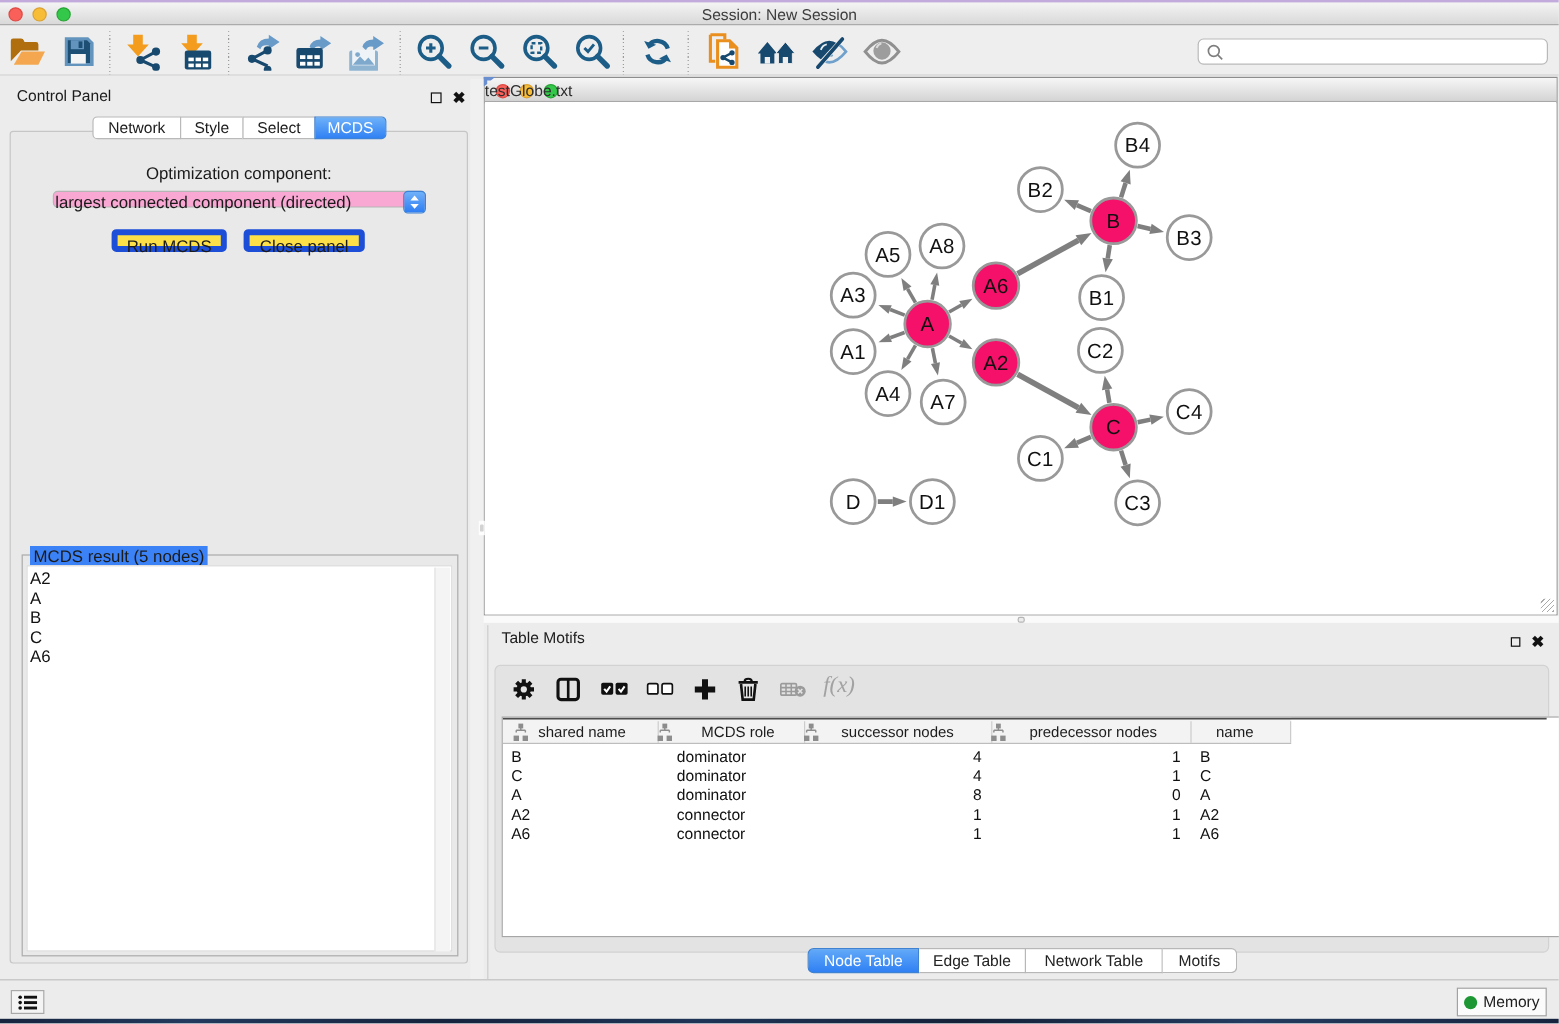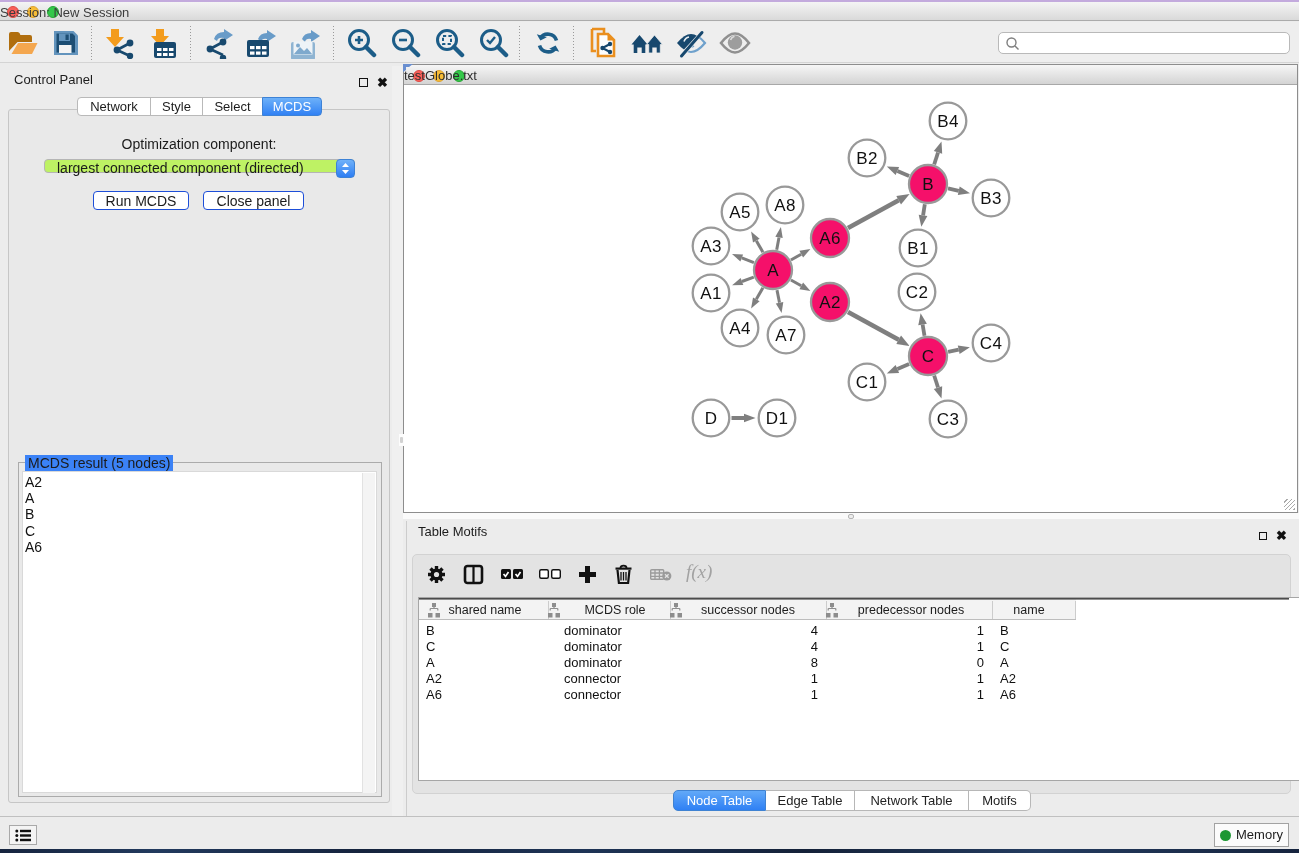--- a/index.html
+++ b/index.html
@@ -5,21 +5,21 @@
 html,body{width:1299px;height:853px;overflow:hidden}
 body{font-family:"Liberation Sans",sans-serif;background:#ececec;position:relative}
 
 #titlebar{position:absolute;left:0;top:0;width:1299px;height:21px;
  background:linear-gradient(#f7f7f7,#d9d9d9);border-bottom:1px solid #ababab;}
 #topline{position:absolute;left:0;top:0;width:1299px;height:2px;background:#c3aadd}
 .tl{position:absolute;width:12px;height:12px;border-radius:50%;top:7px}
 .tl.r{background:#f9605a;border:1px solid #dd4b45}
 .tl.y{background:#f8bd36;border:1px solid #dba235}
 .tl.g{background:#34c84a;border:1px solid #28a436}
-#titletext{position:absolute;top:5px;left:0;width:1299px;text-align:left;
+#titletext{position:absolute;top:5px;left:0;width:1299px;text-align:center;
  font-size:13px;color:#3c3c3c}
 
 #toolbar{position:absolute;left:0;top:22px;width:1299px;height:41px;background:#eeeeee;
  border-bottom:1px solid #d4d4d4}
 .tbi{position:absolute;top:5px;width:32px;height:32px}
 .tbdiv{position:absolute;top:4px;width:1px;height:36px;
  background-image:repeating-linear-gradient(#9a9a9a 0 1px,transparent 1px 3px)}
 #searchbox{position:absolute;left:998px;top:10px;width:292px;height:22px;background:#fff;
  border:1px solid #b9b9b9;border-radius:5px}
 
@@ -28,25 +28,25 @@
 .winbtns{position:absolute;top:7px}
 .fbtn{display:inline-block;width:9px;height:9px;border:1.5px solid #111;margin-right:9px}
 .xbtn{display:inline-block;font-size:13px;font-weight:bold;color:#111;line-height:9px}
 
 .tab{position:absolute;top:31px;height:19px;z-index:3;background:#fff;border:1px solid #b9b9b9;
  font-size:13px;color:#1c1c1c;text-align:center;line-height:18px}
 .tab.sel{background:linear-gradient(#6db1f9,#3181f4);color:#fff;border-color:#3d82d6;border-radius:0 4px 4px 0}
 #cpcontent{position:absolute;left:8px;top:43px;width:382px;height:694px;border-radius:5px;
  background:#e9e9e9;border:1px solid #c6c6c6;border-radius:3px}
 #optlabel{position:absolute;left:0;top:26px;width:100%;text-align:center;font-size:14px;color:#1b1b1b}
-#combo{position:absolute;left:35px;top:49px;width:311px;height:14px;background:#bef264;
- border:1px solid #b5b5b5;border-radius:4px;font-size:14px;color:#1b1b1b;line-height:17px;padding-left:12px}
+#combo{position:absolute;left:35px;top:49px;width:311px;height:14px;background:#f9a8d4;
+ border:1px solid #b5b5b5;border-radius:4px;font-size:14px;color:#1b1b1b;line-height:17px;padding-left:1px}
 #combobtn{position:absolute;right:-1px;top:-1px;width:19px;height:19px;border-radius:4px;
  background:linear-gradient(#6fb1f9,#2e7ef3);border:1px solid #3d82d6}
-.cbtn{position:absolute;top:81px;height:19px;background:#ffffff;border:1px solid #1d4ed8;
+.cbtn{position:absolute;top:81px;height:19px;background:#fde047;border:5px solid #1d4ed8;
  border-radius:4px;font-size:14px;color:#1b1b1b;text-align:center;line-height:19px}
 #groupbox{position:absolute;left:9px;top:352px;width:364px;height:335px;
  border:1px solid #ababab}
 #grouplegend{position:absolute;left:6px;top:-8px;background:#3b82f6;padding:0 3px;
  font-size:14px;color:#1b1b1b}
 #mcdslist{position:absolute;left:3px;top:8px;width:355px;height:322px;background:#fff;
  border:1px solid #d9d9d9;font-size:14px;color:#111;line-height:16.2px;padding:2px 0 0 2px}
 #mcdsscroll{position:absolute;right:1px;top:1px;width:13px;height:320px;background:#f4f4f4;border-left:1px solid #e2e2e2}
 
 #netwin{position:absolute;left:403px;top:64px;width:895px;height:449px;

